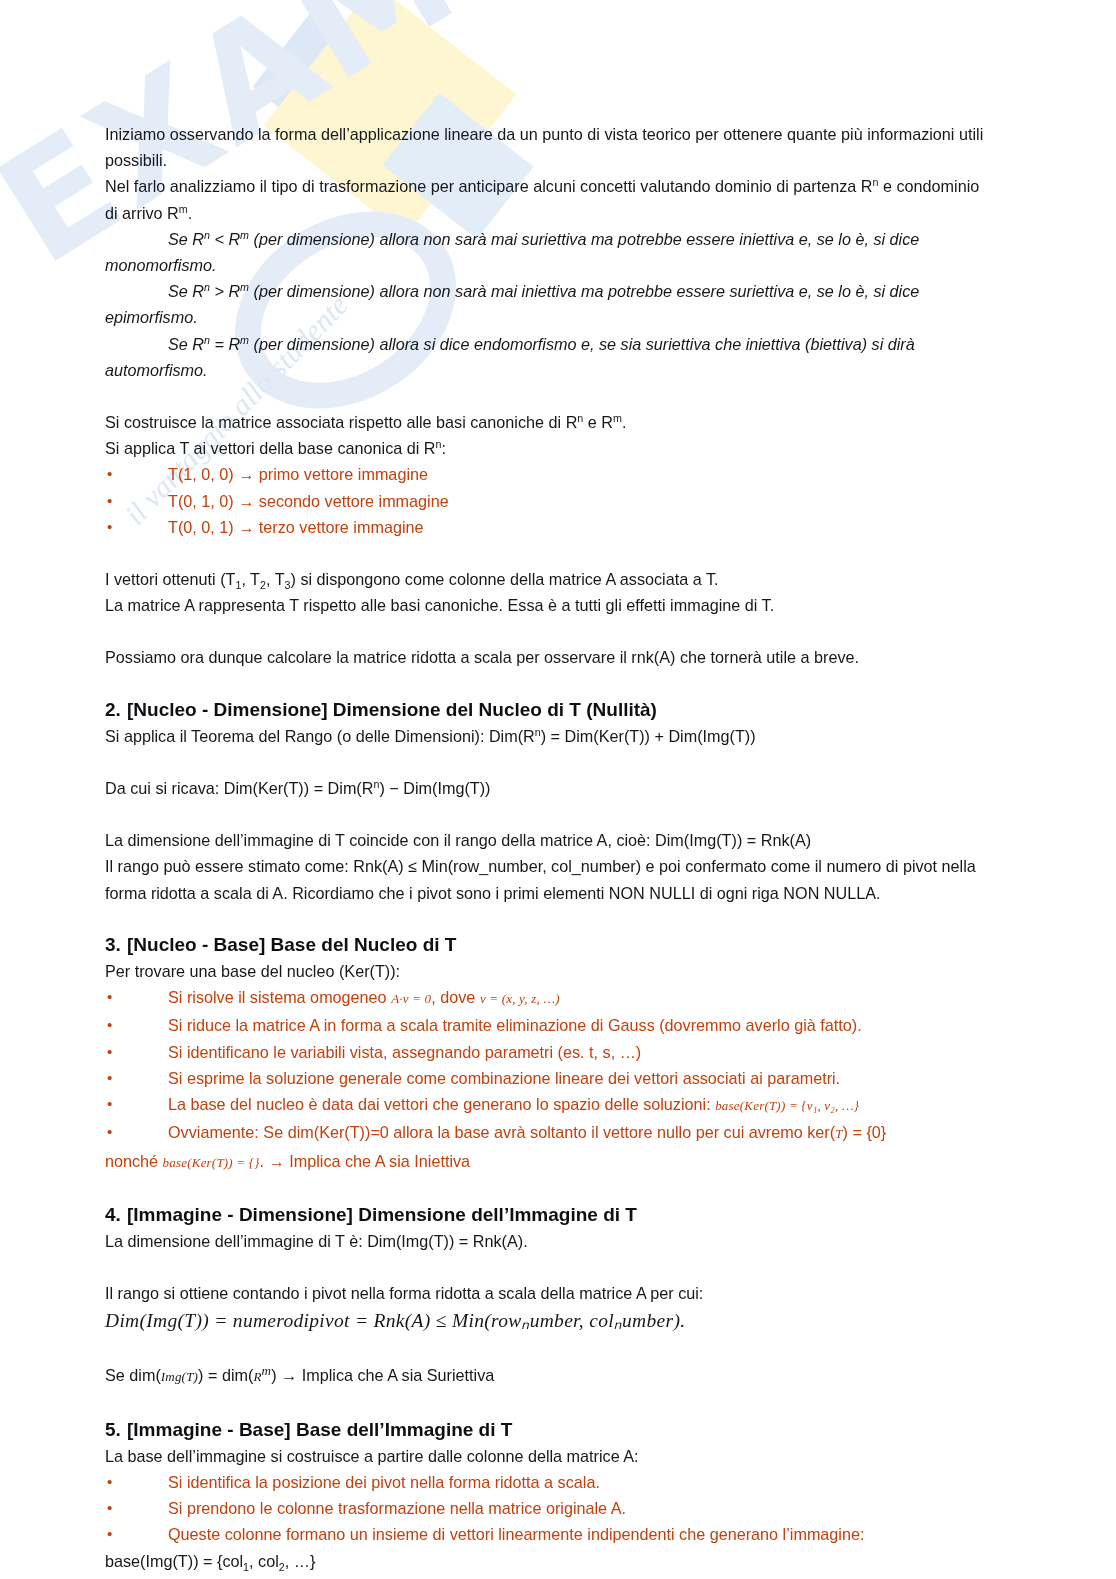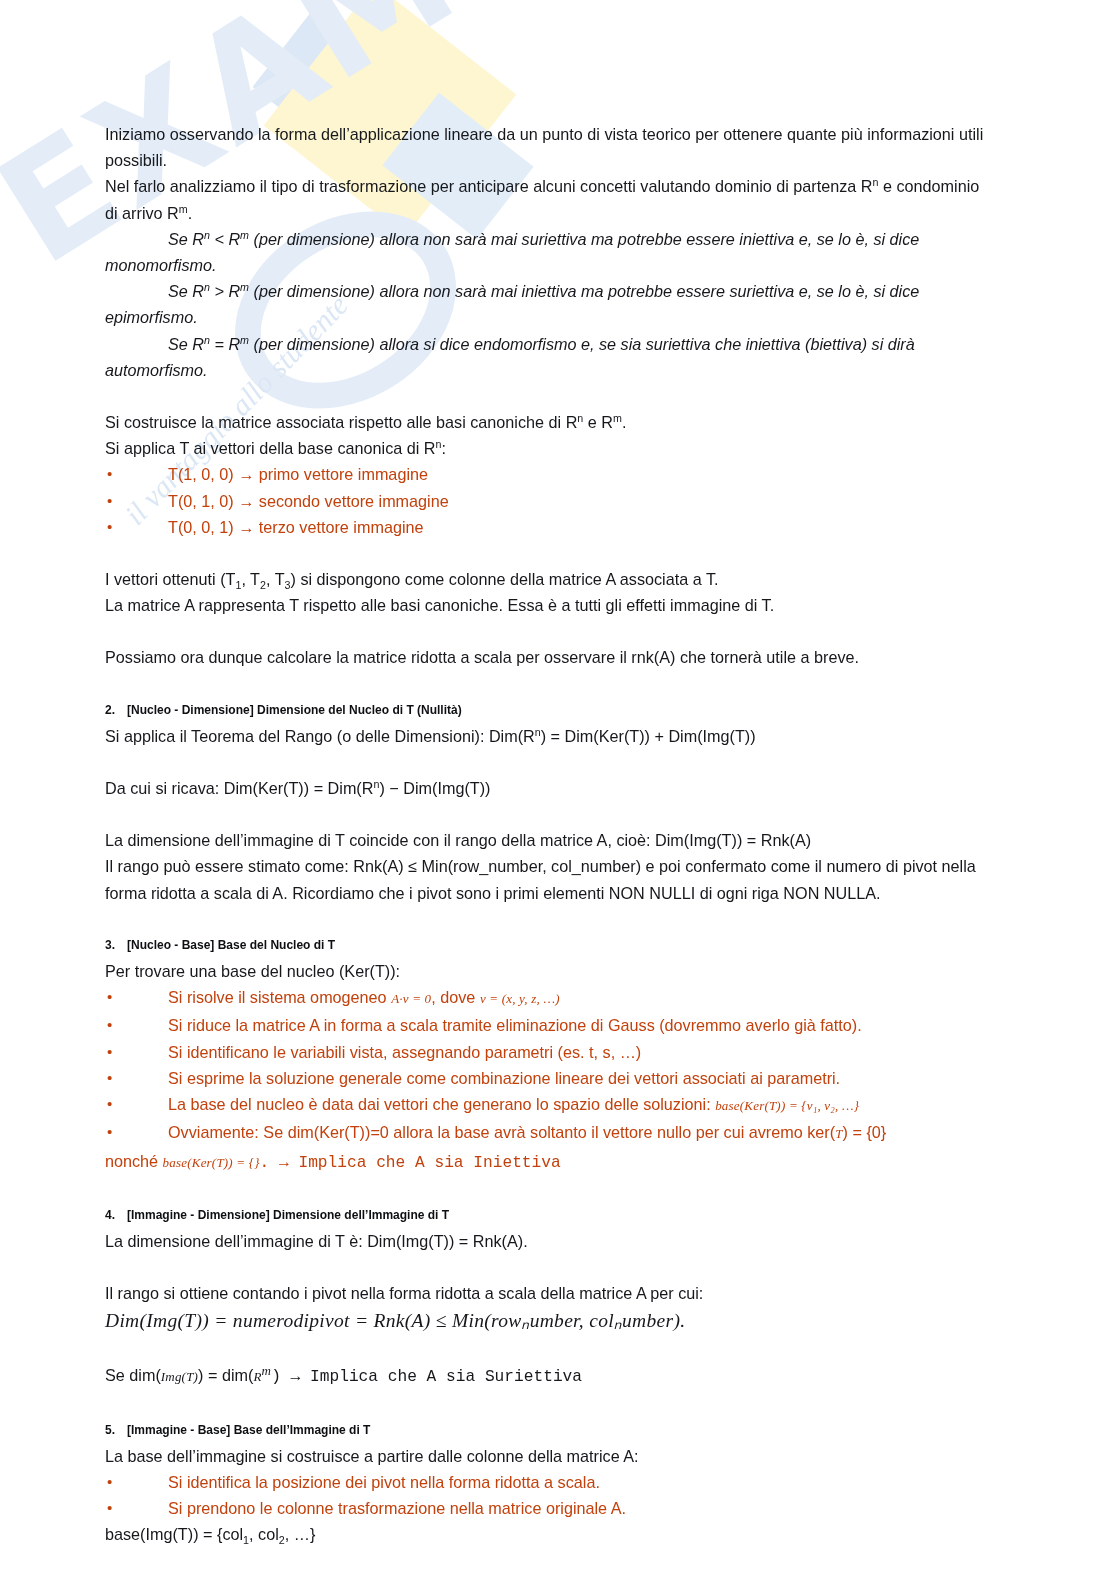--- a/index.html
+++ b/index.html
@@ -90,21 +90,21 @@
     line-height: 26.2px;
     color: #16181c;
     margin: 0;
     max-width: 890px;
   }
   .para.ind { text-indent: 63px; font-style: italic; }
 
   .gap { height: 26px; }
 
   h2.sec {
-    font-size: 12px;
+    font-size: 19px;
     line-height: 26.2px;
     font-weight: 700;
     color: #0d0f12;
     margin: 0;
   }
   h2.sec .num { display:inline-block; width: 22px; }
 
   .bul {
     font-size: 16.2px;
     line-height: 26.2px;
@@ -133,21 +133,21 @@
     letter-spacing: .2px;
   }
   .mathline {
     font-family: "Liberation Serif", serif;
     font-style: italic;
     font-size: 19.5px;
     line-height: 30px;
     letter-spacing: .3px;
     color: #16181c;
   }
-  .arrow { font-family: Liberation Mono, monospace; }
+  .arrow { font-family: Liberation Sans, sans-serif; }
 </style>
 </head>
 <body>
 
 <div id="watermark">
   <div class="wm-blue-a"></div>
   <div class="wm-diamond"></div>
   <div class="wm-blue-b"></div>
   <div class="wm-bigtext">EXAM</div>
   <div class="wm-dot"></div>
@@ -234,18 +234,19 @@
   <p class="para"><span>Se dim(</span><span class="mth">Img(T)</span><span>) = dim(</span><span class="mth">R</span><sup class="mth">m</sup><span class="arrow">) → Implica che A sia Suriettiva</span></p>
 
   <div class="gap"></div>
 
   <h2 class="sec"><span class="num">5.</span><span>[Immagine - Base] Base dell’Immagine di T</span></h2>
 
   <p class="para">La base dell’immagine si costruisce a partire dalle colonne della matrice A:</p>
 
   <p class="bul">Si identifica la posizione dei pivot nella forma ridotta a scala.</p>
   <p class="bul">Si prendono le colonne trasformazione nella matrice originale A.</p>
+  <p class="bul">Queste colonne formano un insieme di vettori linearmente indipendenti che generano l’immagine:</p>
 
   <p class="para"><span>base(Img(T)) = {col</span><sub>1</sub><span>, col</span><sub>2</sub><span>, …}</span></p>
 
   <div class="gap"></div>
 
 </div>
 
 </body></html>

